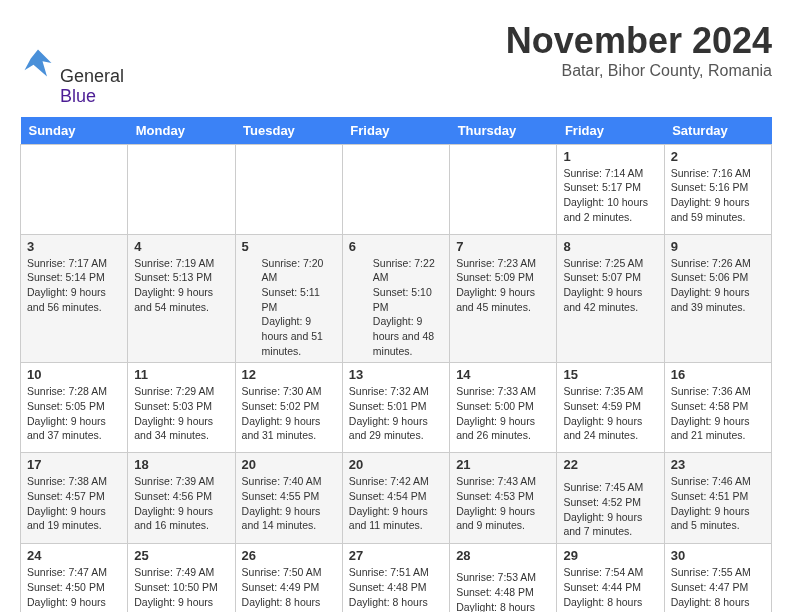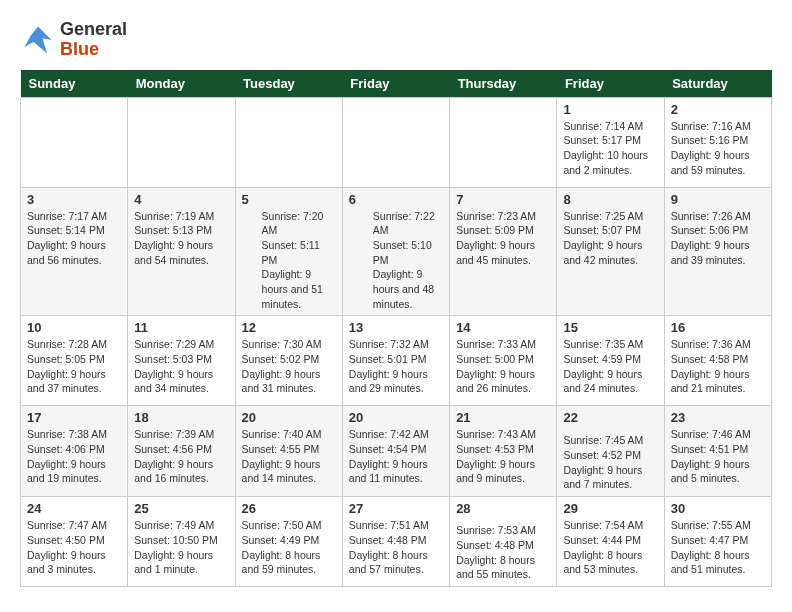--- a/index.html
+++ b/index.html
@@ -16,23 +16,24 @@
       align-items: flex-start;
       margin-bottom: 10px;
     }
     .logo {
       display: flex;
       align-items: center;
       gap: 4px;
     }
     .logo-text {
       font-size: 18px;
-      font-weight: bold;
+      font-weight: normal;
       color: #333;
       line-height: 1.1;
+      margin-top: 47px;
     }
     .logo-bird {
       width: 36px;
       height: 36px;
     }
     .title-area {
       text-align: right;
     }
     .main-title {
       font-size: 36px;
@@ -42,21 +43,21 @@
     .subtitle {
       font-size: 16px;
       color: #555;
     }
     table {
       width: 100%;
       border-collapse: collapse;
       table-layout: fixed;
     }
     th {
-      background-color: #14532d;
+      background-color: #3b82f6;
       color: white;
       text-align: left;
       padding: 6px 8px;
       font-size: 13px;
       font-weight: bold;
     }
     td {
       border: 1px solid #ccc;
       vertical-align: top;
       padding: 4px 6px;
@@ -86,22 +87,26 @@
 </head>
 <body>
 
 <div class="header-area">
   <div class="logo">
     <svg class="logo-bird" viewBox="0 0 40 40" xmlns="http://www.w3.org/2000/svg">
       <polygon points="20,5 35,20 25,18 30,35 15,22 5,28 12,15" fill="#4a90d9"></polygon>
     </svg>
     <div class="logo-text">
       <div>General</div>
-      <div style="color:#c2410c;">Blue</div>
+      <div style="color:#4c1d95;">Blue</div>
     </div>
+  </div>
+  <div class="title-area">
+    <div class="main-title">November 2024</div>
+    <div class="subtitle">Batar, Bihor County, Romania</div>
   </div>
 </div>
 
 <table>
   <thead>
     <tr>
     <th>Sunday</th>
         <th>Monday</th>
         <th>Tuesday</th>
         <th>Friday</th>
@@ -215,21 +220,21 @@
           <span class="day-num">16</span>
           <div class="cell-content" style="white-space: pre-line;">Sunrise: 7:36 AM
 Sunset: 4:58 PM
 Daylight: 9 hours and 21 minutes.</div>
         </td>
       </tr>
       <tr>
         <td>
           <span class="day-num">17</span>
           <div class="cell-content" style="white-space: pre-line;">Sunrise: 7:38 AM
-Sunset: 4:06 PM
+Sunset: 4:57 PM
 Daylight: 9 hours and 19 minutes.</div>
         </td>
         <td>
           <span class="day-num">18</span>
           <div class="cell-content" style="white-space: pre-line;">Sunrise: 7:39 AM
 Sunset: 4:56 PM
 Daylight: 9 hours and 16 minutes.</div>
         </td>
         <td>
           <span class="day-num">20</span>

